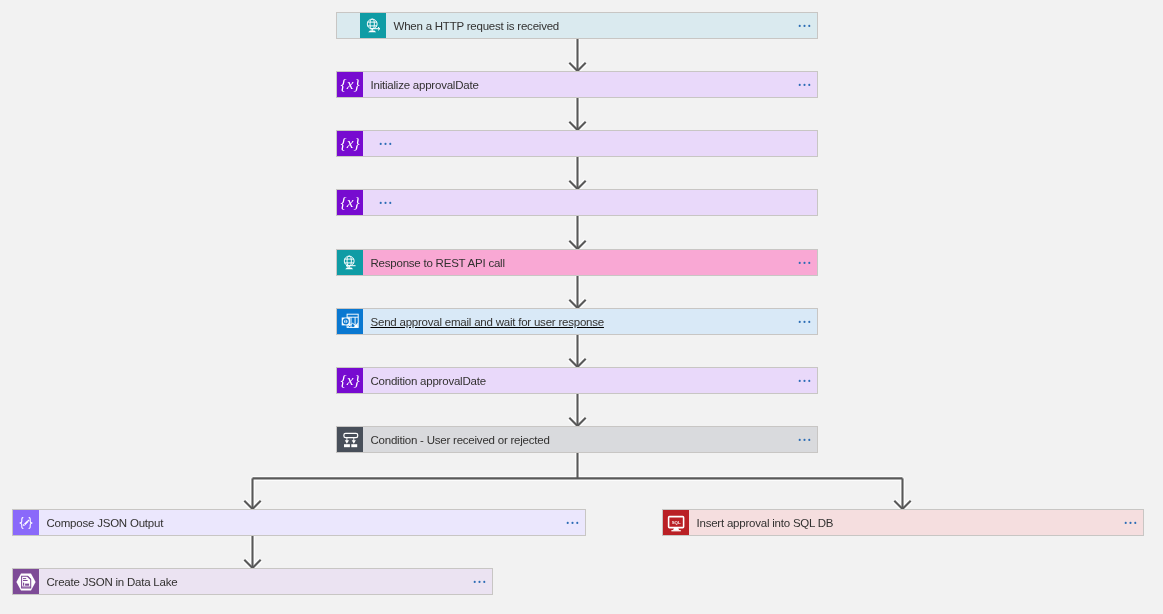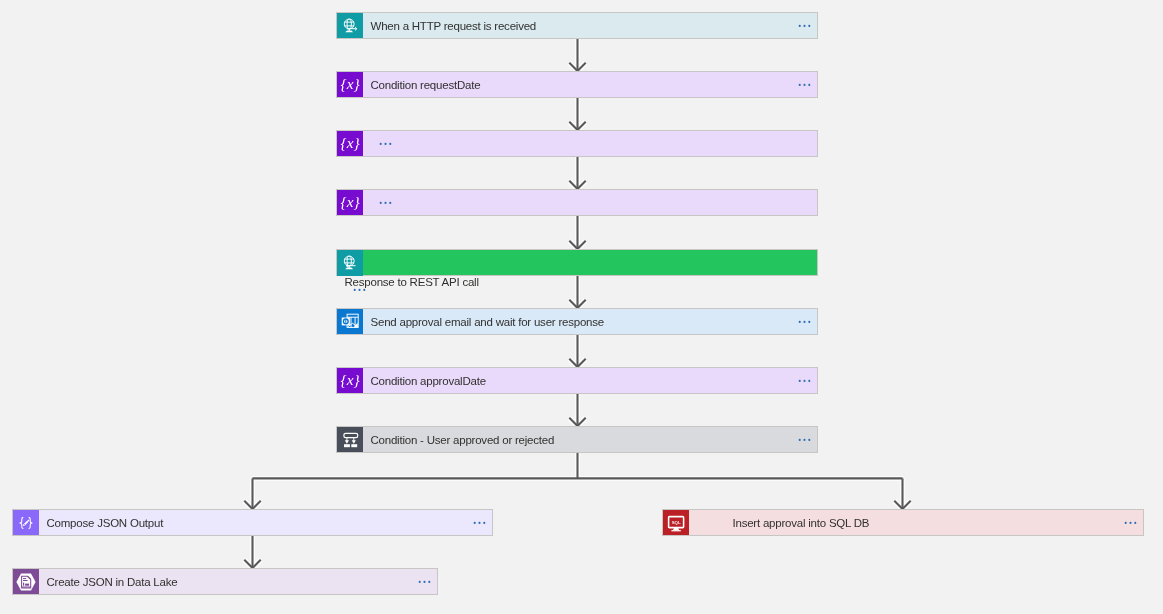--- a/index.html
+++ b/index.html
@@ -84,21 +84,21 @@
         <path d="M252.5 478.4 L902.5 478.4" stroke="#585858" stroke-width="2.1" fill="none" stroke-linecap="butt" stroke-linejoin="miter"></path>
         <path d="M252.5 478.4 L252.5 509" stroke="#585858" stroke-width="2.1" fill="none" stroke-linecap="butt" stroke-linejoin="miter"></path>
         <path d="M244.3 500.8 L252.5 509 L260.7 500.8" stroke="#585858" stroke-width="2.1" fill="none" stroke-linecap="butt" stroke-linejoin="miter"></path>
         <path d="M902.5 478.4 L902.5 509" stroke="#585858" stroke-width="2.1" fill="none" stroke-linecap="butt" stroke-linejoin="miter"></path>
         <path d="M894.3 500.8 L902.5 509 L910.7 500.8" stroke="#585858" stroke-width="2.1" fill="none" stroke-linecap="butt" stroke-linejoin="miter"></path>
         <path d="M252.5 536 L252.5 568" stroke="#585858" stroke-width="2.1" fill="none" stroke-linecap="butt" stroke-linejoin="miter"></path>
         <path d="M244.3 559.8 L252.5 568 L260.7 559.8" stroke="#585858" stroke-width="2.1" fill="none" stroke-linecap="butt" stroke-linejoin="miter"></path>
       </g>
     </svg>
   <div id="cards">
-      <div class="card" style="left: 336px; top: 12px; width: 482px; background: rgb(218, 234, 239);">
+      <div class="card" style="left: 336px; top: 12px; width: 482px; background: rgb(218, 234, 239); padding-left: 23px;">
         <div class="icon" style="background:#0f9ca5">
           <svg width="26" height="26" viewBox="0 0 26 26" aria-hidden="true">
     <g fill="none" stroke="#fff" stroke-width="0.95">
       <circle cx="12.2" cy="11.0" r="4.9"></circle>
       <ellipse cx="12.2" cy="11.0" rx="2.15" ry="4.9"></ellipse>
       <path d="M7.4 9.1 H17.0 M7.4 12.9 H17.0"></path>
     </g>
     <path d="M10.2 15.7 H19.6 M18.0 14.0 L19.9 15.7 L18.0 17.4" fill="none" stroke="#fff" stroke-width="1.0" stroke-linecap="butt" stroke-linejoin="miter"></path>
     <path d="M12.2 15.9 V17.7" fill="none" stroke="#fff" stroke-width="1.15"></path>
     <path d="M8.2 19.3 H16.2 L14.4 17.6 H10.0 Z" fill="#fff"></path>
@@ -112,21 +112,21 @@
             <circle cx="11.3" cy="1.9" r="1.05"></circle>
           </svg>
         </div>
       </div>
       <div class="card" style="left: 336px; top: 71px; width: 482px; background: rgb(233, 217, 250);">
         <div class="icon" style="background:#770bd0">
           <svg width="26" height="26" viewBox="0 0 26 26" aria-hidden="true">
       <text x="13.1" y="16.7" text-anchor="middle" font-family="'Liberation Serif',serif" font-style="italic" font-size="15.4" fill="#fff">{x}</text>
     </svg>
         </div>
-  <div class="title">Condition requestDate</div>
+  <div class="title">Initialize approvalDate</div>
   <div class="more">
           <svg class="dots" viewBox="0 0 14 4" width="14" height="4">
             <circle cx="1.7" cy="1.9" r="1.05"></circle>
             <circle cx="6.5" cy="1.9" r="1.05"></circle>
             <circle cx="11.3" cy="1.9" r="1.05"></circle>
           </svg>
         </div>
       </div>
       <div class="card" style="left: 336px; top: 130px; width: 482px; background: rgb(233, 217, 250);">
         <div class="icon" style="background:#770bd0">
@@ -149,21 +149,21 @@
     </svg>
         </div>
   <div class="more">
           <svg class="dots" viewBox="0 0 14 4" width="14" height="4">
             <circle cx="1.7" cy="1.9" r="1.05"></circle>
             <circle cx="6.5" cy="1.9" r="1.05"></circle>
             <circle cx="11.3" cy="1.9" r="1.05"></circle>
           </svg>
         </div>
       </div>
-      <div class="card" style="left: 336px; top: 249px; width: 482px; background: #22c55e; flex-direction: column;">
+      <div class="card" style="left: 336px; top: 249px; width: 482px; background: #f9a8d4;">
         <div class="icon" style="background:#0f9ca5">
           <svg width="26" height="26" viewBox="0 0 26 26" aria-hidden="true">
     <g fill="none" stroke="#fff" stroke-width="0.95">
       <circle cx="12.2" cy="11.0" r="4.9"></circle>
       <ellipse cx="12.2" cy="11.0" rx="2.15" ry="4.9"></ellipse>
       <path d="M7.4 9.1 H17.0 M7.4 12.9 H17.0"></path>
     </g>
     <path d="M18.6 15.7 H9.4 M11.3 14.0 L9.2 15.7 L11.3 17.4" fill="none" stroke="#fff" stroke-width="1.0" stroke-linecap="butt" stroke-linejoin="miter"></path>
     <path d="M12.2 15.9 V17.7" fill="none" stroke="#fff" stroke-width="1.15"></path>
     <path d="M8.2 19.3 H16.2 L14.4 17.6 H10.0 Z" fill="#fff"></path>
@@ -171,21 +171,21 @@
         </div>
   <div class="title">Response to REST API call</div>
   <div class="more">
           <svg class="dots" viewBox="0 0 14 4" width="14" height="4">
             <circle cx="1.7" cy="1.9" r="1.05"></circle>
             <circle cx="6.5" cy="1.9" r="1.05"></circle>
             <circle cx="11.3" cy="1.9" r="1.05"></circle>
           </svg>
         </div>
       </div>
-      <div class="card" style="left: 336px; top: 308px; width: 482px; background: rgb(217, 233, 247);">
+      <div class="card" style="left: 336px; top: 308px; width: 482px; background: rgb(217, 233, 247); text-decoration: underline;">
         <div class="icon" style="background:#0a78d1">
           <svg width="26" height="26" viewBox="0 0 26 26" aria-hidden="true">
       <g fill="none" stroke="#fff" stroke-width="0.95">
         <rect x="10.1" y="5.2" width="11.1" height="13.2"></rect>
         <path d="M10.1 8.2 H21.2"></path>
         <path d="M14.0 8.2 V18.4 M18.1 8.2 V18.4"></path>
         <path d="M10.5 18.0 L15.6 14.3 L20.8 18.0"></path>
       </g>
       <path d="M20.8 13.6 L20.8 18.2 L16.9 18.2 Z" fill="#fff"></path>
       <rect x="4.7" y="8.5" width="8.2" height="7.9" fill="#fff"></rect>
@@ -221,30 +221,30 @@
         <div class="icon" style="background:#484f5a">
           <svg width="26" height="26" viewBox="0 0 26 26" aria-hidden="true">
       <rect x="6.9" y="6.4" width="13.8" height="4.2" rx="1.7" fill="none" stroke="#fff" stroke-width="1.2"></rect>
       <path d="M9.9 10.7 V14.6 M16.8 10.7 V14.6" fill="none" stroke="#fff" stroke-width="0.95"></path>
       <path d="M7.8 13.3 L9.9 16.8 L12.0 13.3 Z" fill="#fff"></path>
       <path d="M14.7 13.3 L16.8 16.8 L18.9 13.3 Z" fill="#fff"></path>
       <rect x="7.0" y="17.2" width="5.9" height="3.0" fill="#fff"></rect>
       <rect x="14.3" y="17.2" width="5.9" height="3.0" fill="#fff"></rect>
     </svg>
         </div>
-  <div class="title">Condition - User approved or rejected</div>
-  <div class="more">
-          <svg class="dots" viewBox="0 0 14 4" width="14" height="4">
-            <circle cx="1.7" cy="1.9" r="1.05"></circle>
-            <circle cx="6.5" cy="1.9" r="1.05"></circle>
-            <circle cx="11.3" cy="1.9" r="1.05"></circle>
-          </svg>
-        </div>
-      </div>
-      <div class="card" style="left: 12px; top: 509px; width: 481px; background: rgb(235, 231, 253);">
+  <div class="title">Condition - User received or rejected</div>
+  <div class="more">
+          <svg class="dots" viewBox="0 0 14 4" width="14" height="4">
+            <circle cx="1.7" cy="1.9" r="1.05"></circle>
+            <circle cx="6.5" cy="1.9" r="1.05"></circle>
+            <circle cx="11.3" cy="1.9" r="1.05"></circle>
+          </svg>
+        </div>
+      </div>
+      <div class="card" style="left: 12px; top: 509px; width: 574px; background: rgb(235, 231, 253);">
         <div class="icon" style="background:#8a69fa">
           <svg width="26" height="26" viewBox="0 0 26 26" aria-hidden="true">
       <g fill="none" stroke="#fff" stroke-width="1.1" stroke-linecap="round" stroke-linejoin="round">
         <path d="M9.9 7.6 C8.5 7.6 8.8 10.0 8.8 11.2 C8.8 12.4 7.8 12.9 6.9 13.0 C7.8 13.1 8.8 13.6 8.8 14.8 C8.8 16.0 8.5 18.4 9.9 18.4"></path>
         <path d="M16.1 7.6 C17.5 7.6 17.2 10.0 17.2 11.2 C17.2 12.4 18.2 12.9 19.1 13.0 C18.2 13.1 17.2 13.6 17.2 14.8 C17.2 16.0 17.5 18.4 16.1 18.4"></path>
       </g>
       <g transform="rotate(45 13 13)">
         <path d="M12.1 8.9 L13.9 8.9 L13.9 15.5 L13.0 17.4 L12.1 15.5 Z" fill="#fff"></path>
         <path d="M12.1 10.3 H13.9" fill="none" stroke="#8a69fa" stroke-width="0.65"></path>
         <path d="M12.1 15.1 H13.9" fill="none" stroke="#8a69fa" stroke-width="0.65"></path>
@@ -253,21 +253,21 @@
         </div>
   <div class="title">Compose JSON Output</div>
   <div class="more">
           <svg class="dots" viewBox="0 0 14 4" width="14" height="4">
             <circle cx="1.7" cy="1.9" r="1.05"></circle>
             <circle cx="6.5" cy="1.9" r="1.05"></circle>
             <circle cx="11.3" cy="1.9" r="1.05"></circle>
           </svg>
         </div>
       </div>
-      <div class="card" style="left: 12px; top: 568px; width: 426px; background: rgb(235, 227, 242);">
+      <div class="card" style="left: 12px; top: 568px; width: 481px; background: rgb(235, 227, 242);">
         <div class="icon" style="background:#7e4b97">
           <svg width="26" height="26" viewBox="0 0 26 26" aria-hidden="true">
       <path d="M8.0 4.4 H18.0 L22.6 13.0 L18.0 21.6 H8.0 L3.4 13.0 Z" fill="#fff"></path>
       <g fill="none" stroke="#7e4b97" stroke-width="1.05">
         <path d="M8.6 7.3 H14.6 L17.7 10.4 V19.0 H8.6 Z"></path>
         <path d="M14.6 7.3 L17.7 10.4"></path>
       </g>
       <g fill="#7e4b97">
         <rect x="10.0" y="9.1" width="3.2" height="1.0"></rect>
         <rect x="10.0" y="11.0" width="4.6" height="1.0"></rect>
@@ -279,21 +279,21 @@
         </div>
   <div class="title">Create JSON in Data Lake</div>
   <div class="more">
           <svg class="dots" viewBox="0 0 14 4" width="14" height="4">
             <circle cx="1.7" cy="1.9" r="1.05"></circle>
             <circle cx="6.5" cy="1.9" r="1.05"></circle>
             <circle cx="11.3" cy="1.9" r="1.05"></circle>
           </svg>
         </div>
       </div>
-      <div class="card" style="left: 662px; top: 509px; width: 482px; background: rgb(245, 222, 223); gap: 36px;">
+      <div class="card" style="left: 662px; top: 509px; width: 482px; background: rgb(245, 222, 223);">
         <div class="icon" style="background:#ba2025">
           <svg width="26" height="26" viewBox="0 0 26 26" aria-hidden="true">
       <rect x="5.6" y="6.6" width="15.0" height="11.0" rx="0.9" fill="none" stroke="#fff" stroke-width="1.55"></rect>
       <path d="M11.2 17.6 L10.1 20.1 H16.1 L15.0 17.6 Z" fill="#fff"></path>
       <rect x="8.4" y="20.1" width="9.4" height="1.25" fill="#fff"></rect>
       <text x="13.1" y="13.9" text-anchor="middle" font-family="'Liberation Sans',sans-serif" font-weight="bold" font-size="4.3" fill="#fff" fill-opacity="0.92">SQL</text>
     </svg>
         </div>
   <div class="title">Insert approval into SQL DB</div>
   <div class="more">

